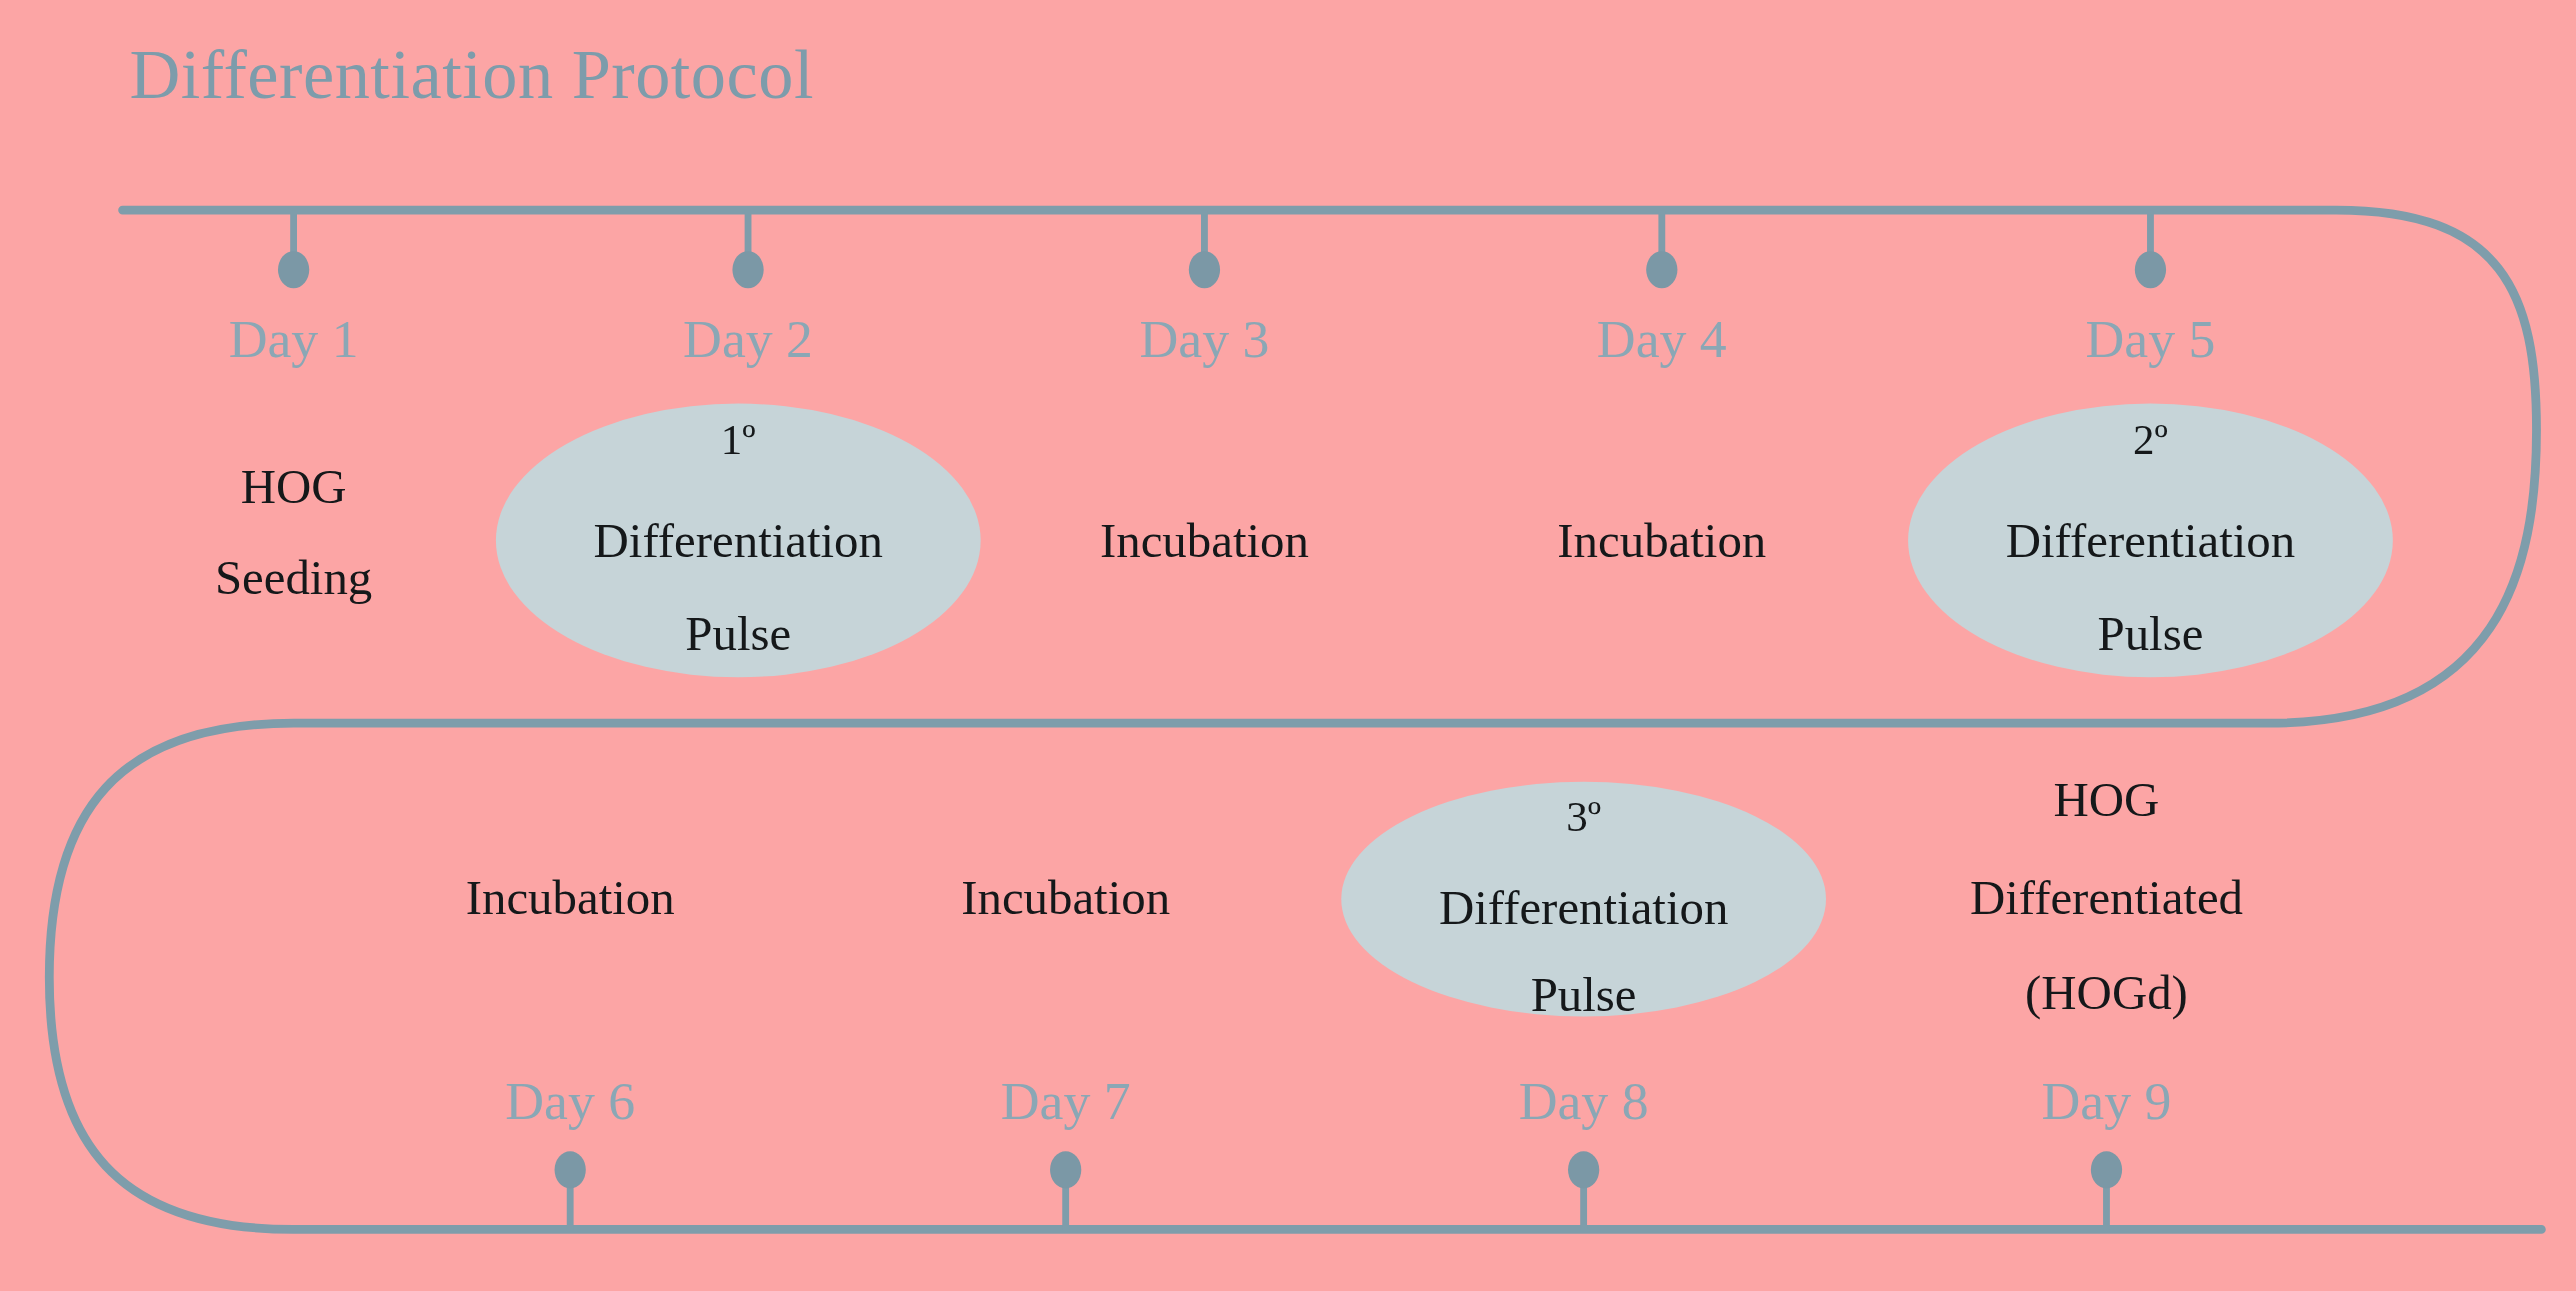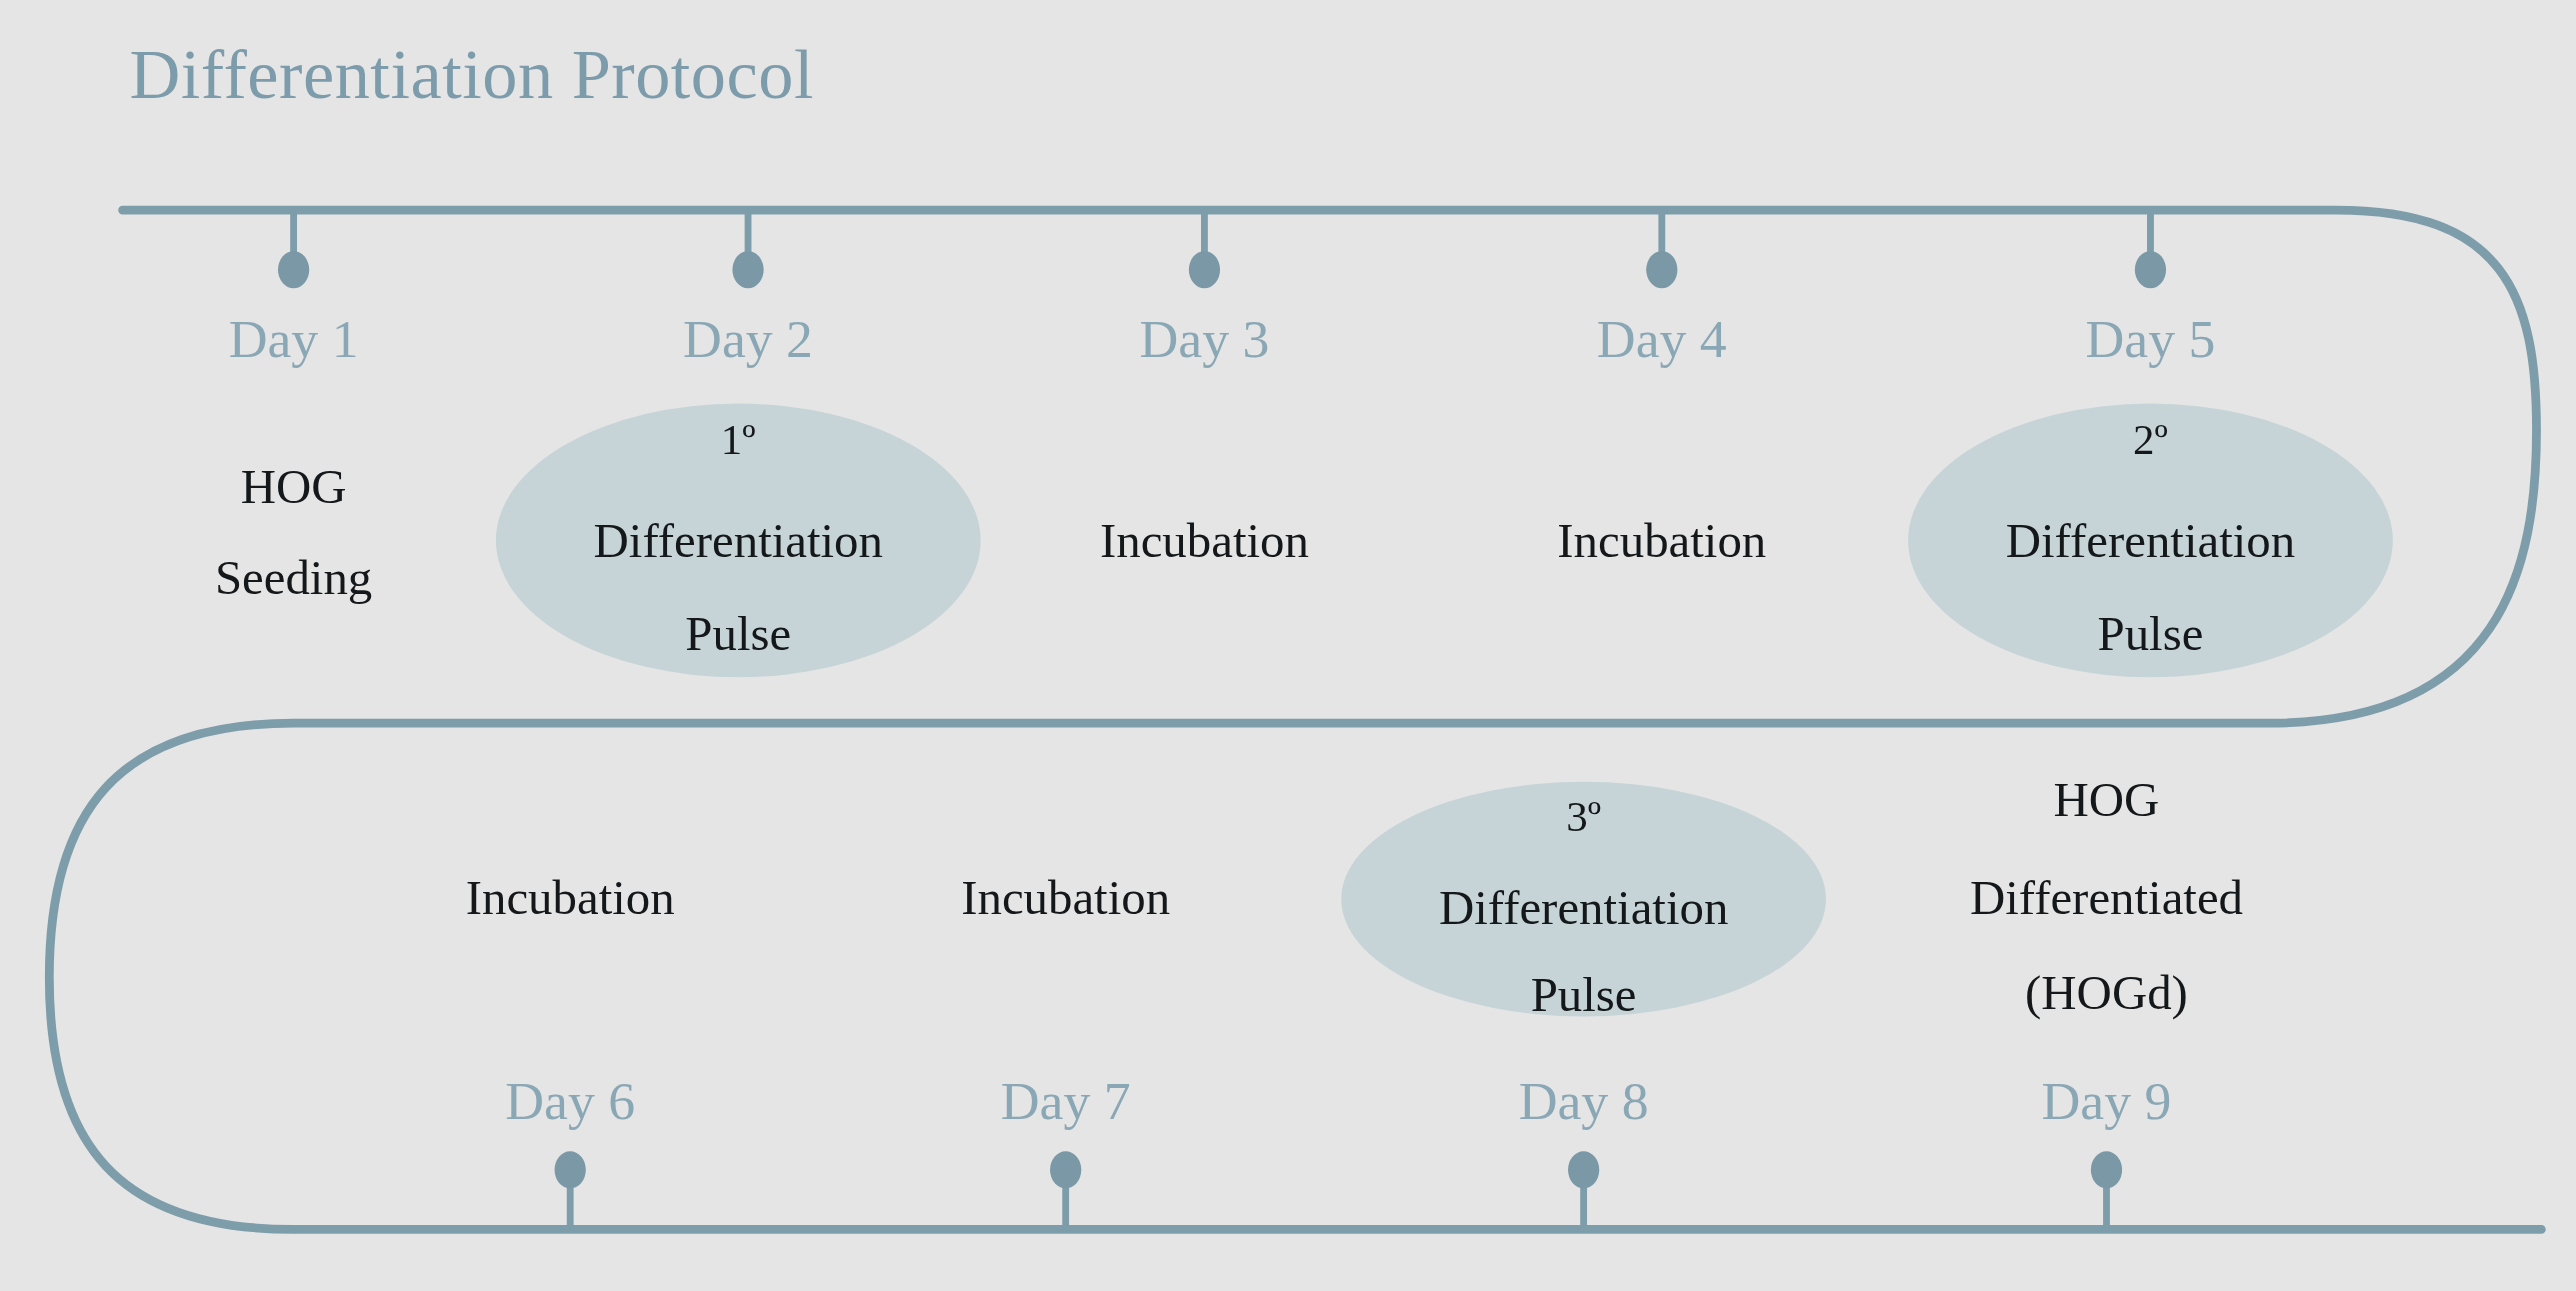--- a/index.html
+++ b/index.html
@@ -7,21 +7,21 @@
     padding: 0;
     background: #ffffff;
   }
   body {
     font-family: "Liberation Serif", "DejaVu Serif", serif;
   }
   #stage {
     position: relative;
     width: 2576px;
     height: 1291px;
-    background: #e5e5e5;
+    background: #fca5a5;
     overflow: hidden;
   }
   #diagram-svg {
     position: absolute;
     left: 0;
     top: 0;
     width: 2576px;
     height: 1291px;
   }
   .title-text {

